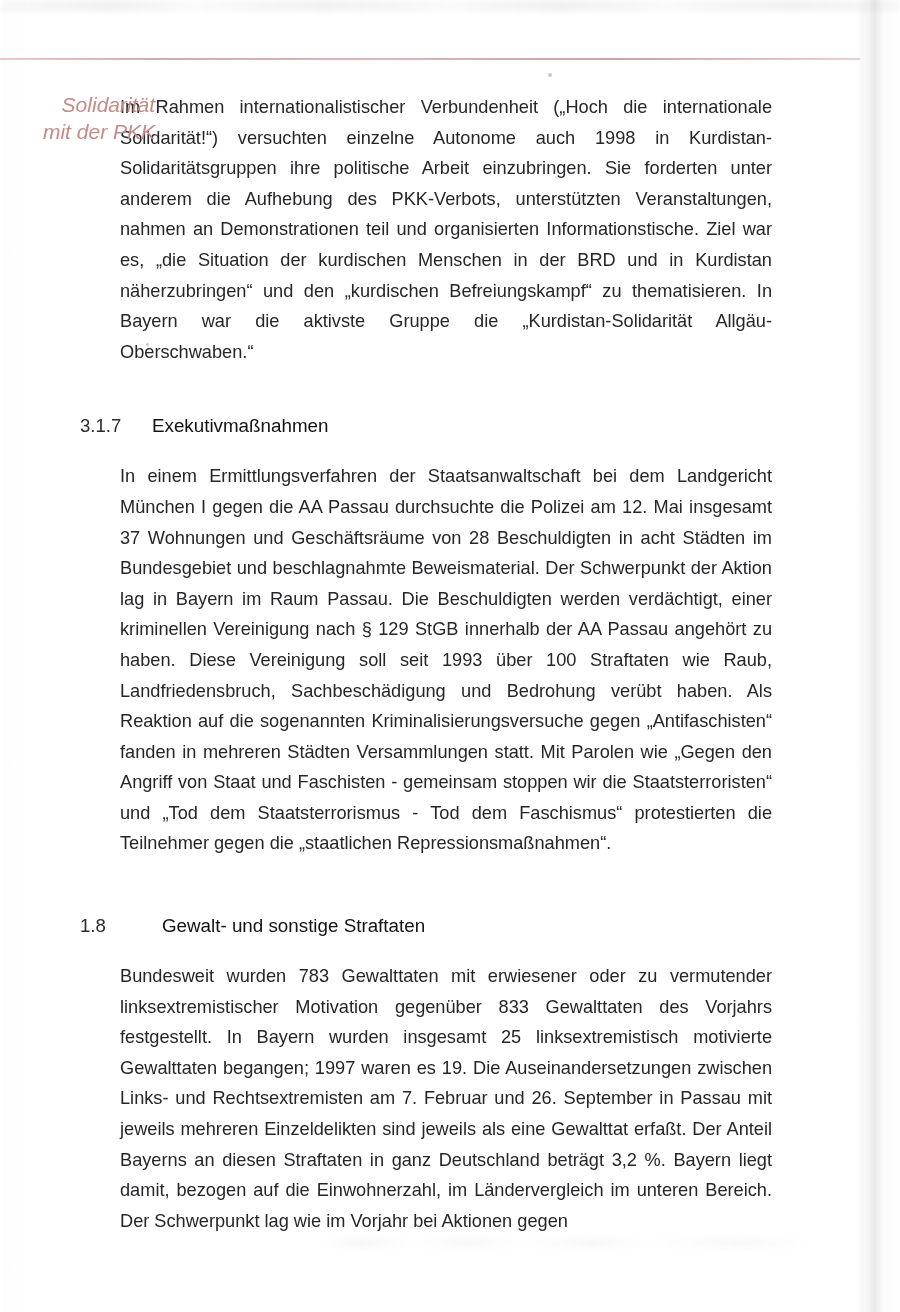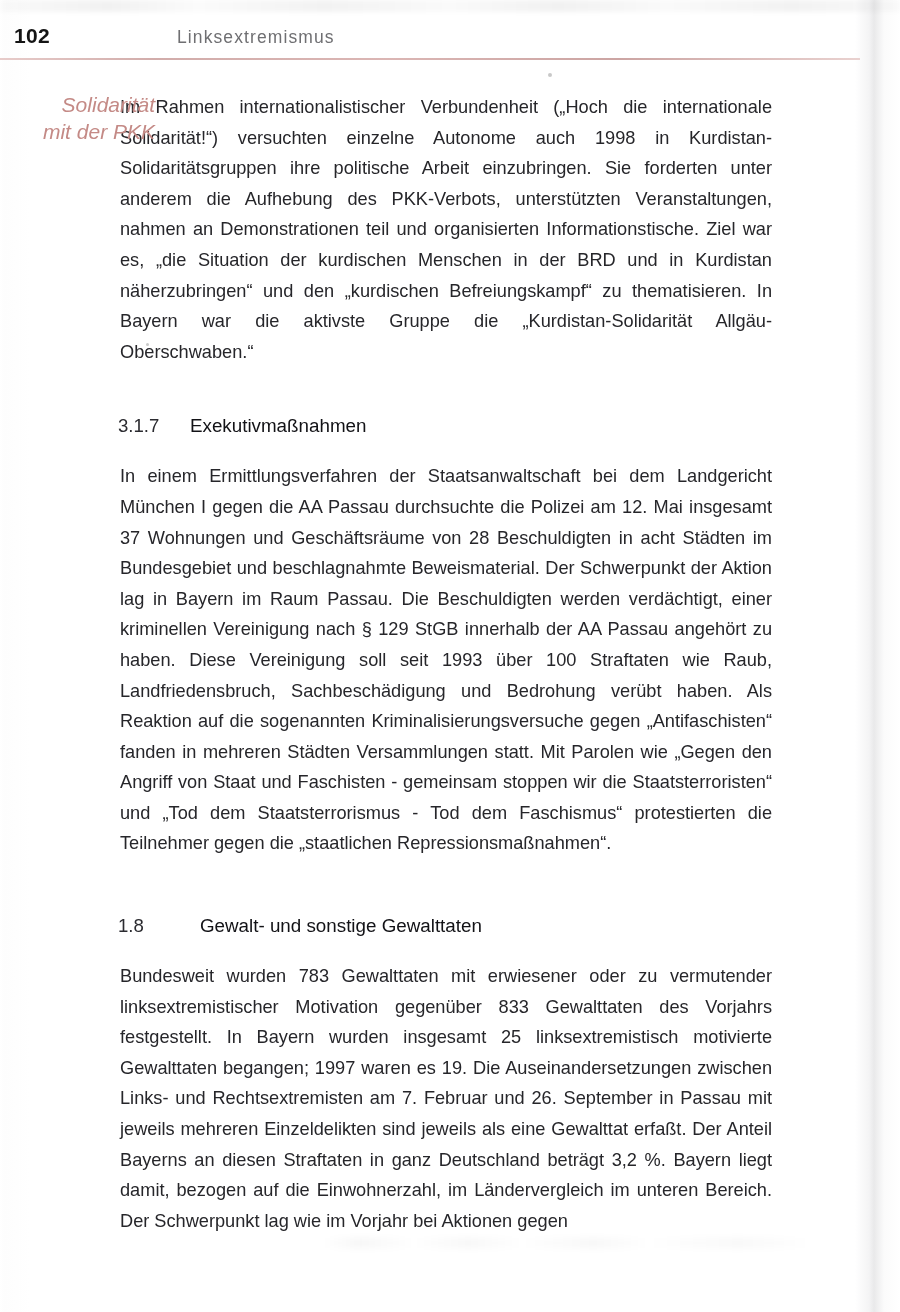--- a/index.html
+++ b/index.html
@@ -134,21 +134,21 @@
     line-height: 30.6px;
     color: #26262a;
     text-align: justify;
     text-justify: inter-word;
     hyphens: none;
   }
   .body-col.last-left { text-align: justify; }
 
   
   .heading {
-    margin-left: 118px;
+    margin-left: 80px;
     width: 652px;
     color: #1b1b1f;
     display: flex;
     align-items: baseline;
   }
   .heading .num {
     font-size: 18.6px;
     font-weight: normal;
     color: #2b2b30;
   }
@@ -174,24 +174,20 @@
   }
 </style>
 </head>
 <body>
 
 <div class="page">
 
   <div class="scan-top"></div>
   <div class="scan-bottom"></div>
 
-  <div class="running-head">
-    <span class="page-number">102</span>
-    <span class="head-title">Linksextremismus</span>
-  </div>
   <div class="head-rule"></div>
 
   <div class="speck" style="left:548px; top:73px; width:4px; height:4px;"></div>
   <div class="speck" style="left:146px; top:343px; width:3px; height:3px;"></div>
 
   <div class="content">
 
     <div class="block">
       <div class="marginal">Solidarität<br>mit der PKK</div>
       <div class="body-col">Im Rahmen internationalistischer Verbundenheit („Hoch die internationale Solidarität!“) versuchten einzelne Autonome auch 1998 in Kurdistan-Solidaritätsgruppen ihre politische Arbeit einzubringen. Sie forderten unter anderem die Aufhebung des PKK-Verbots, unterstützten Veranstaltungen, nahmen an Demonstrationen teil und organisierten Informationstische. Ziel war es, „die Situation der kurdischen Menschen in der BRD und in Kurdistan näherzubringen“ und den „kurdischen Befreiungskampf“ zu thematisieren. In Bayern war die aktivste Gruppe die „Kurdistan-Solidarität Allgäu-Oberschwaben.“</div>
@@ -207,21 +203,21 @@
     <div class="sp-after-h1"></div>
 
     <div class="block">
       <div class="body-col">In einem Ermittlungsverfahren der Staatsanwaltschaft bei dem Landgericht München I gegen die AA Passau durchsuchte die Polizei am 12. Mai insgesamt 37 Wohnungen und Geschäftsräume von 28 Beschuldigten in acht Städten im Bundesgebiet und beschlagnahmte Beweismaterial. Der Schwerpunkt der Aktion lag in Bayern im Raum Passau. Die Beschuldigten werden verdächtigt, einer kriminellen Vereinigung nach § 129 StGB innerhalb der AA Passau angehört zu haben. Diese Vereinigung soll seit 1993 über 100 Straftaten wie Raub, Landfriedensbruch, Sachbeschädigung und Bedrohung verübt haben. Als Reaktion auf die sogenannten Kriminalisierungsversuche gegen „Antifaschisten“ fanden in mehreren Städten Versammlungen statt. Mit Parolen wie „Gegen den Angriff von Staat und Faschisten - gemeinsam stoppen wir die Staatsterroristen“ und „Tod dem Staatsterrorismus - Tod dem Faschismus“ protestierten die Teilnehmer gegen die „staatlichen Repressionsmaßnahmen“.</div>
     </div>
 
     <div class="sp-before-h2"></div>
 
     <div class="heading h-32">
       <span class="num">1.8</span>
-      <span class="title">Gewalt- und sonstige Gewalttaten</span>
+      <span class="title">Gewalt- und sonstige Straftaten</span>
     </div>
 
     <div class="sp-after-h2"></div>
 
     <div class="block">
       <div class="body-col last-left">Bundesweit wurden 783 Gewalttaten mit erwiesener oder zu vermutender linksextremistischer Motivation gegenüber 833 Gewalttaten des Vorjahrs festgestellt. In Bayern wurden insgesamt 25 linksextremistisch motivierte Gewalttaten begangen; 1997 waren es 19. Die Auseinandersetzungen zwischen Links- und Rechtsextremisten am 7. Februar und 26. September in Passau mit jeweils mehreren Einzeldelikten sind jeweils als eine Gewalttat erfaßt. Der Anteil Bayerns an diesen Straftaten in ganz Deutschland beträgt 3,2 %. Bayern liegt damit, bezogen auf die Einwohnerzahl, im Ländervergleich im unteren Bereich. Der Schwerpunkt lag wie im Vorjahr bei Aktionen gegen</div>
     </div>
 
   </div>
 </div>

